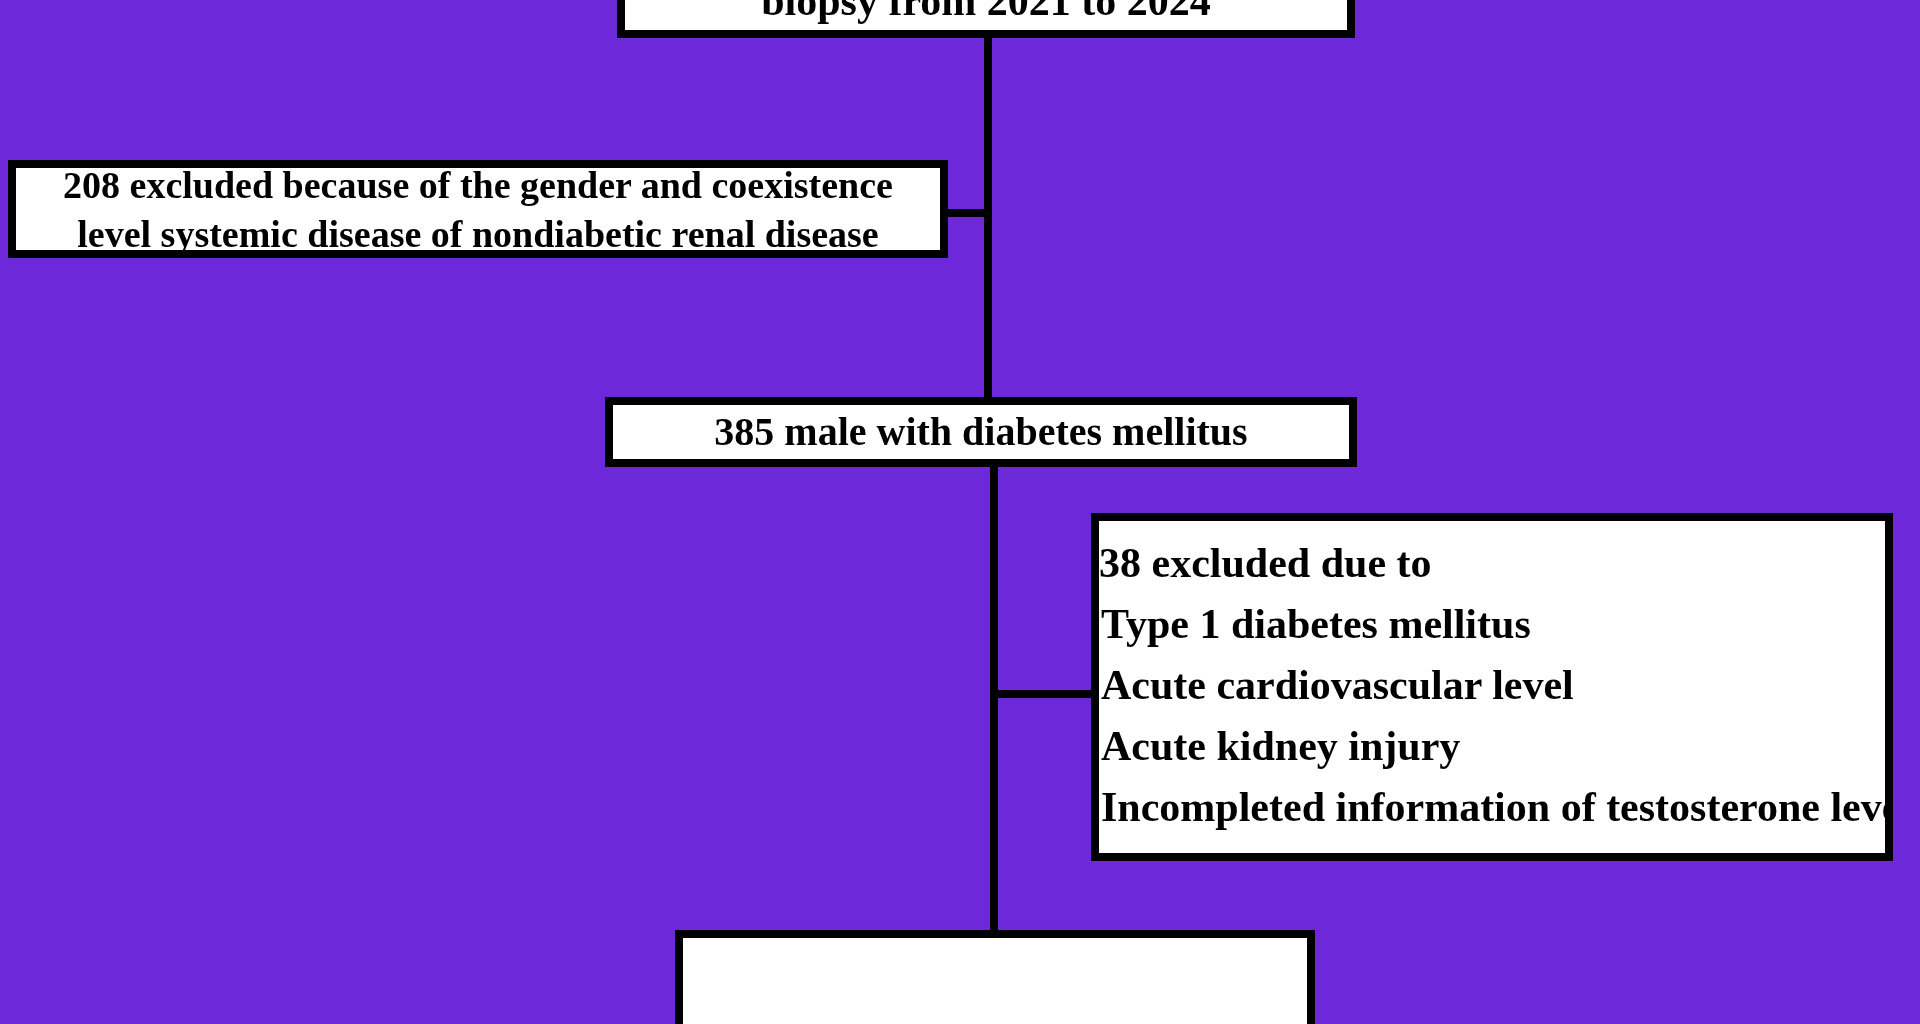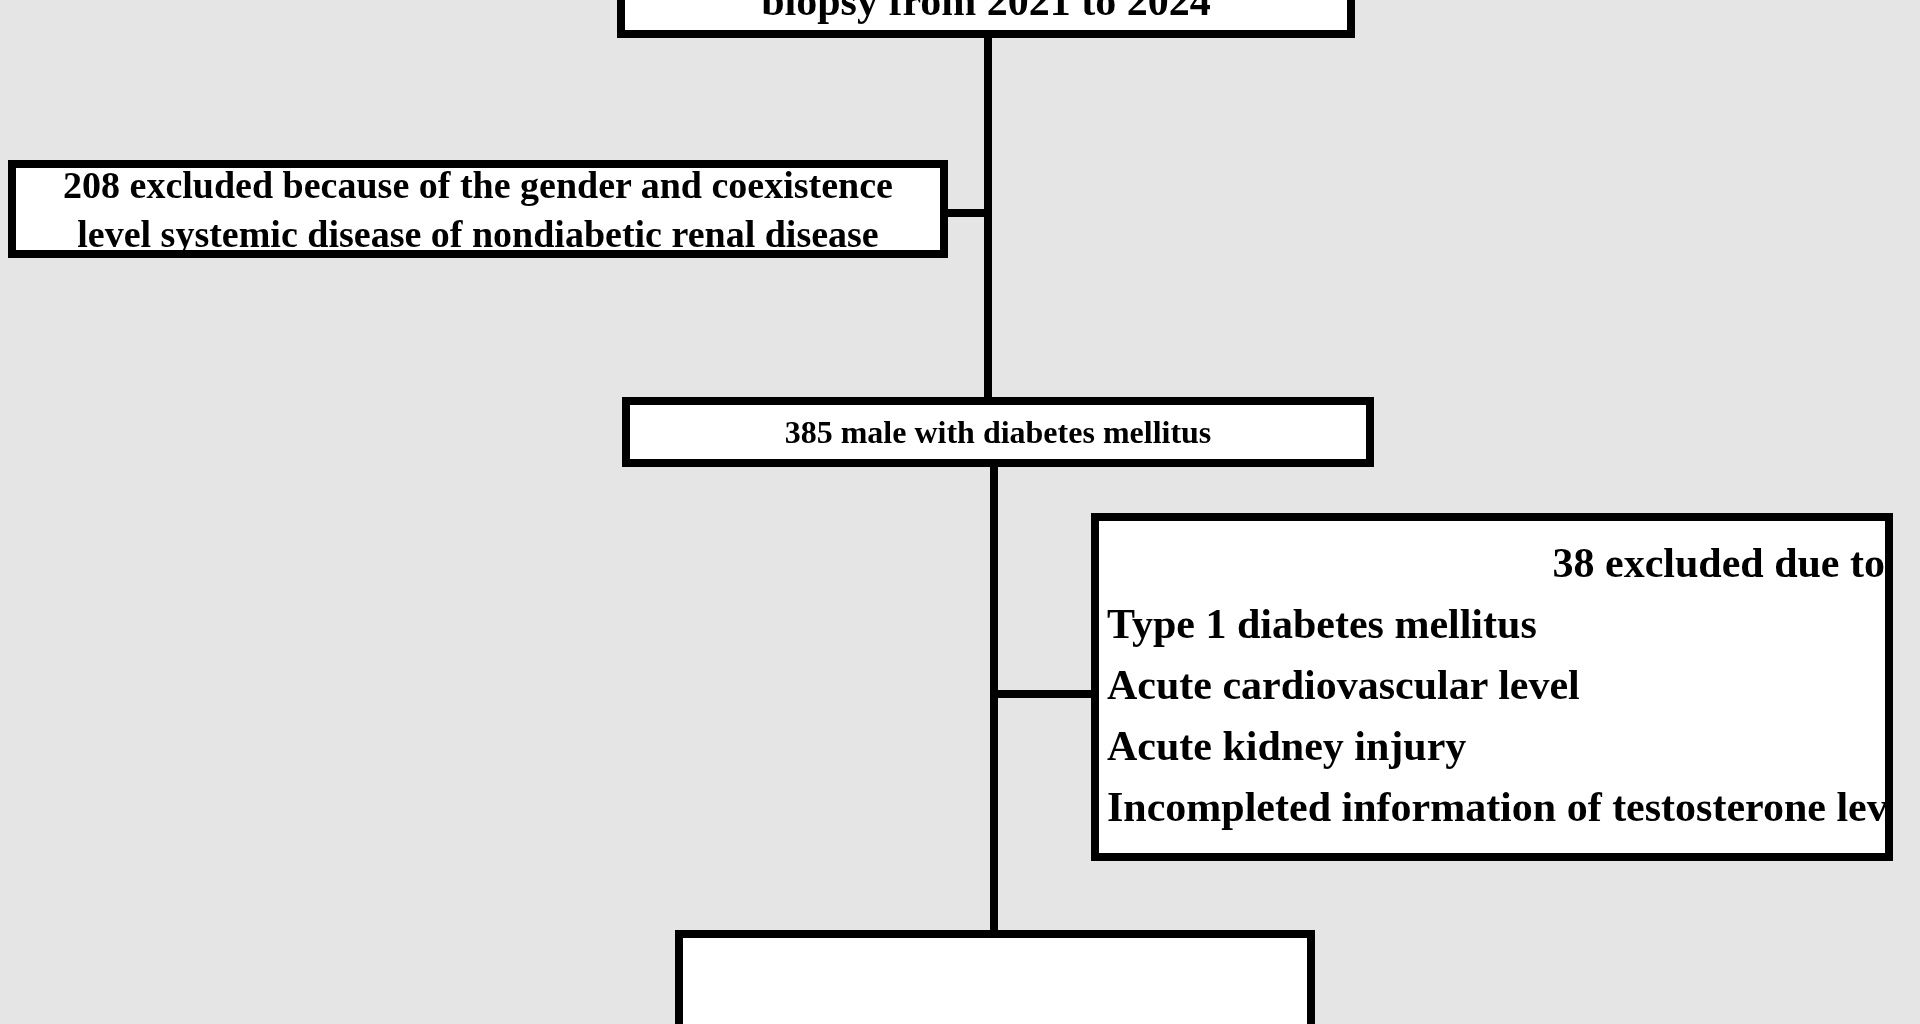--- a/index.html
+++ b/index.html
@@ -8,21 +8,21 @@
     width: 1920px;
     height: 1024px;
     overflow: hidden;
     background: #ffffff;
     font-family: "Liberation Serif", "DejaVu Serif", serif;
   }
   .canvas {
     position: relative;
     width: 1920px;
     height: 1024px;
-    background: #e5e5e5;
+    background: #6d28d9;
     color: #000000;
   }
   .box {
     position: absolute;
     box-sizing: border-box;
     border: 8px solid #000000;
     background: #ffffff;
     font-weight: 700;
     color: #000000;
   }
@@ -60,53 +60,52 @@
     text-align: center;
     gap: 9px;
   }
   .left-box .box-line {
     font-size: 38px;
     line-height: 40px;
     white-space: nowrap;
   }
   
   .box.middle-box {
-    left: 622px;
+    left: 605px;
     top: 397px;
     width: 752px;
     height: 70px;
     display: flex;
     align-items: center;
     justify-content: center;
-    font-size: 32px;
+    font-size: 40px;
     line-height: 40px;
     text-align: center;
   }
   
   .box.right-box {
     left: 1091px;
     top: 513px;
     width: 802px;
     height: 348px;
     padding-top: 12px;
   }
   .right-box .rb-line {
     height: 61px;
     line-height: 61px;
     font-size: 42px;
     white-space: nowrap;
     overflow: hidden;
   }
   .right-box .rb-title {
-    text-align: right;
-    margin-left: 21px;
+    text-align: left;
   }
   .right-box .rb-item {
     text-align: left;
-    padding-left: 8px;
+    padding-left: 2px;
   }
   
   .box.bottom-box {
     left: 675px;
     top: 930px;
     width: 640px;
     height: 170px;
   }
   
   .connector.v-top {

